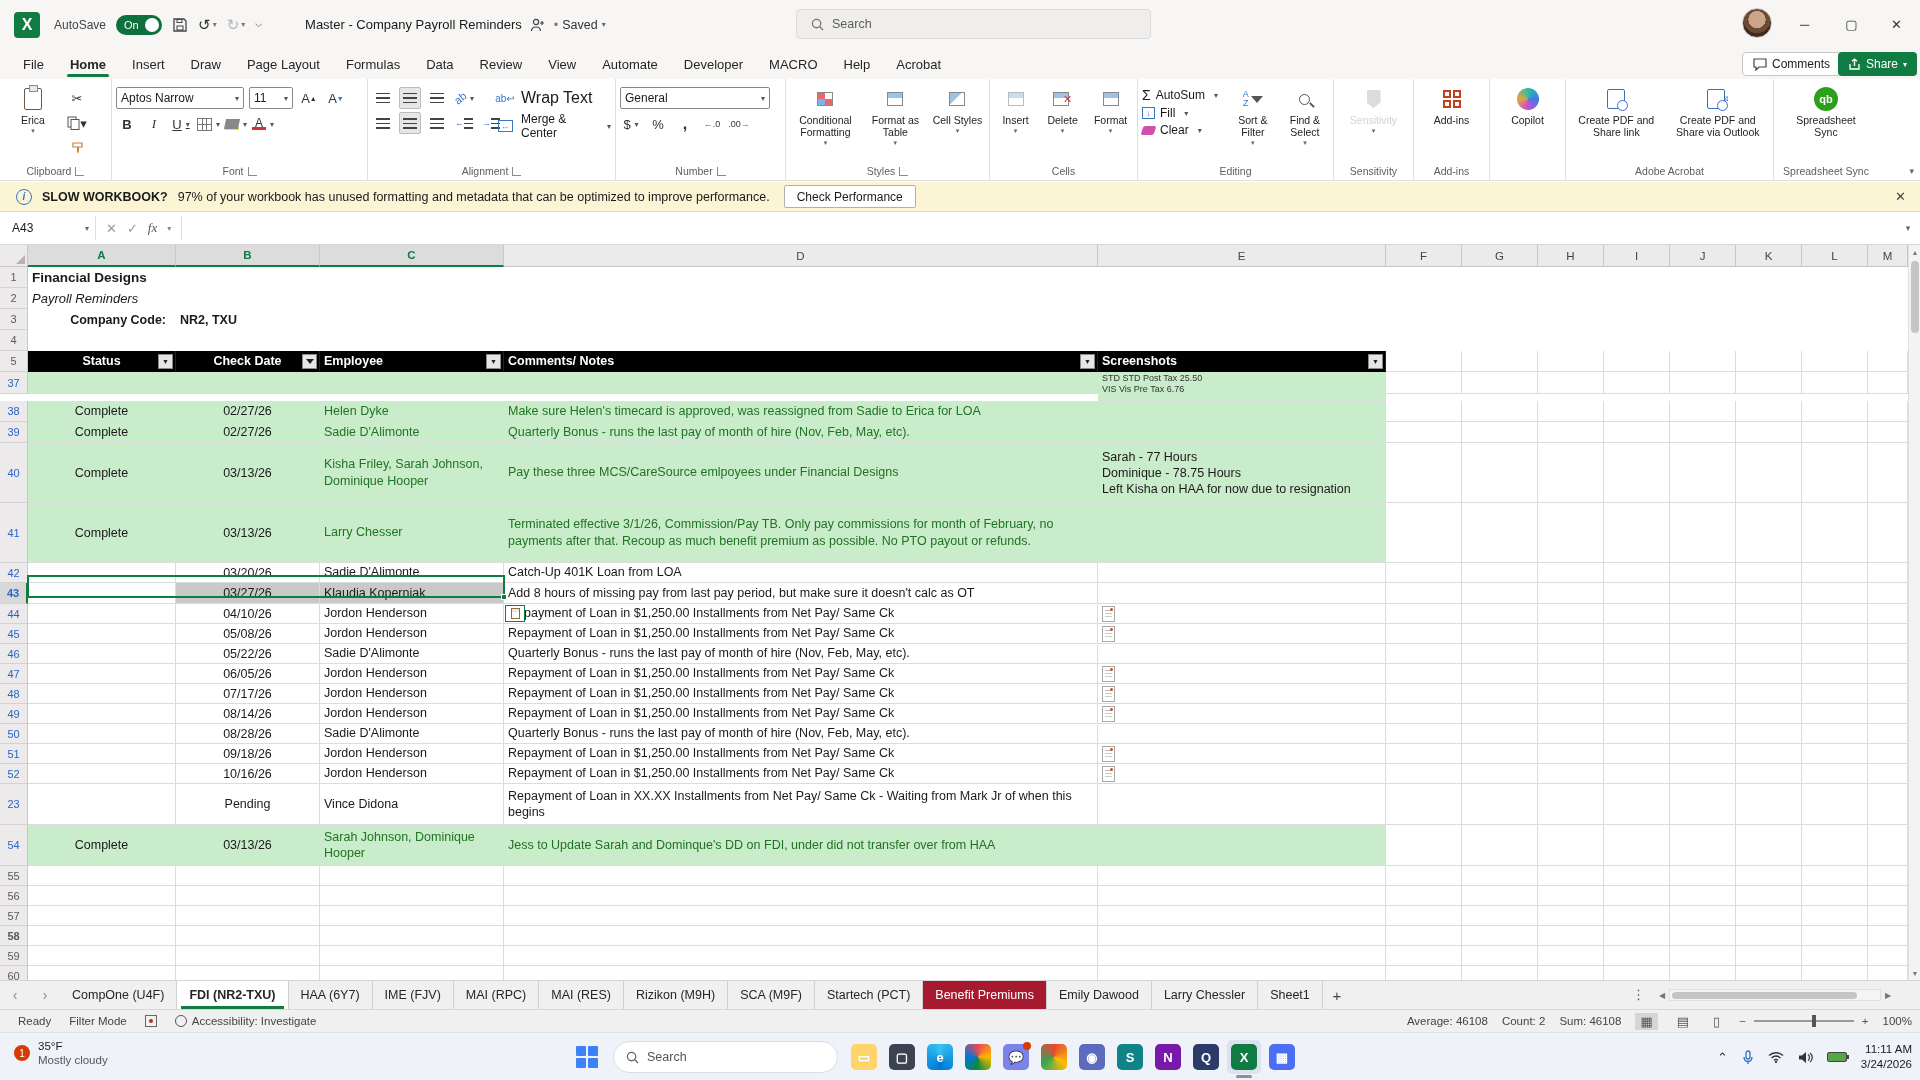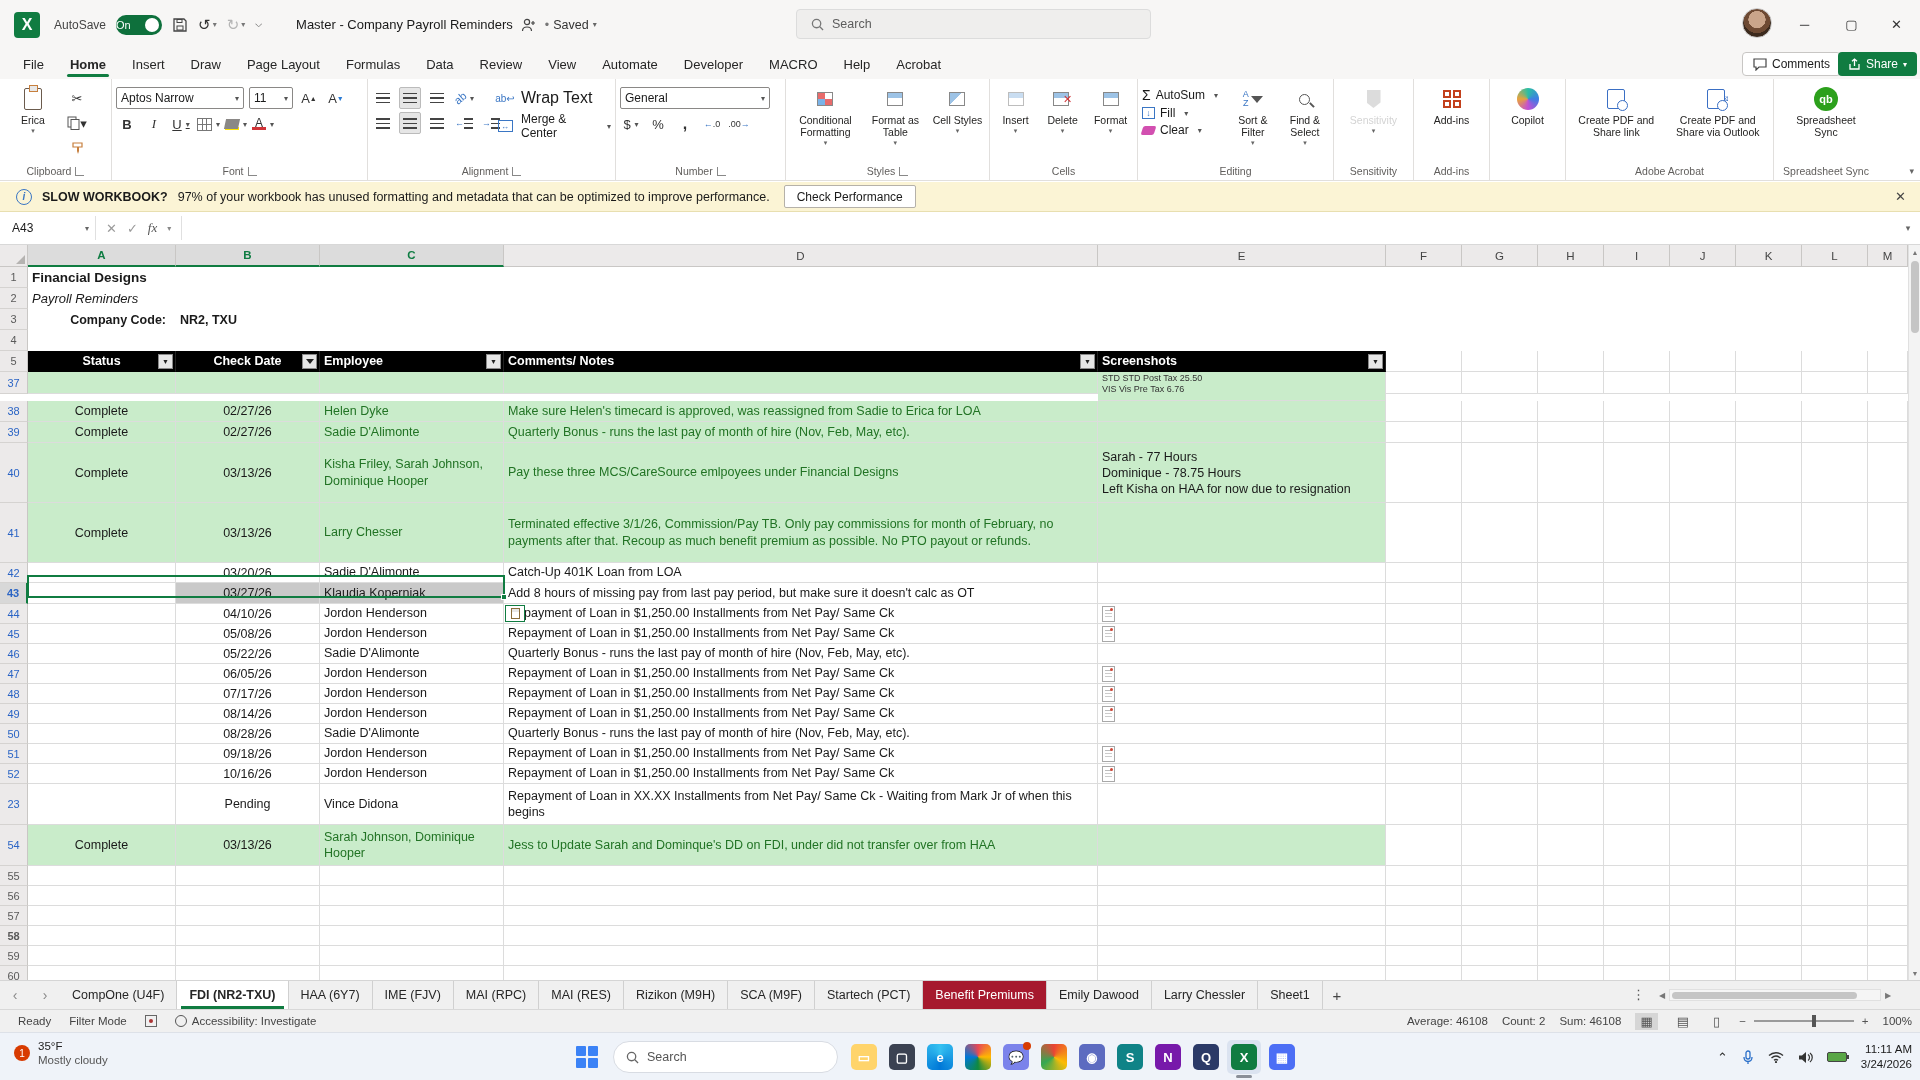--- a/index.html
+++ b/index.html
@@ -4,26 +4,26 @@
 <style>
   * { box-sizing: border-box; margin: 0; padding: 0; }
   html,body { width:1920px; height:1080px; overflow:hidden; background:#fff;
     font-family:"Liberation Sans",sans-serif; color:#1a1a1a; }
 
   
   #titlebar { position:absolute; top:0; left:0; width:1920px; height:49px; background:#f7f6f5; display:flex; align-items:center; }
   .xl-logo { width:26px; height:26px; margin-left:14px; background:#107C41; border-radius:4px; position:relative; }
   .xl-logo::after { content:"X"; position:absolute; inset:0; color:#fff; font-weight:bold; font-size:16px; text-align:center; line-height:26px; }
   .qat { display:flex; align-items:center; gap:10px; margin-left:14px; font-size:12px; color:#444; }
-  .autosave-pill { width:46px; height:20px; background:#0e703c; border-radius:10px; color:#fff; font-size:11px; display:flex; align-items:center; position:relative; }
+  .autosave-pill { width:46px; height:20px; background:#0e703c; border-radius:10px; color:#fff; font-size:11px; display:flex; align-items:center; padding-left:8px; position:relative; }
   .autosave-pill .knob { position:absolute; right:3px; top:3px; width:14px; height:14px; border-radius:50%; background:#fff; }
   .qbtn { font-size:15px; color:#333; display:flex; align-items:center; gap:2px; }
   .qbtn .dd { font-size:8px; color:#777; }
   .qbtn.disabled { color:#b5b5b5; }
-  #doc-title-wrap { display:flex; align-items:center; gap:8px; margin-left:34px; font-size:13px; }
+  #doc-title-wrap { display:flex; align-items:center; gap:8px; margin-left:43px; font-size:13px; }
   .saved-chip { color:#333; display:flex; align-items:center; gap:4px; font-size:12.5px; }
   #tb-search { position:absolute; left:796px; top:9px; width:355px; height:30px; background:#efeeed; border:1px solid #dcdcdc; border-radius:4px; display:flex; align-items:center; gap:8px; padding-left:14px; font-size:12.5px; color:#5c5c5c; }
   .avatar { position:absolute; left:1742px; top:8px; width:30px; height:30px; border-radius:50%; background:radial-gradient(circle at 50% 38%, #caa58a 0 38%, #6e4a33 39% 60%, #3c2a1d 61%); border:1px solid #ccc; }
   .wbtn { position:absolute; top:0; width:47px; height:49px; display:flex; align-items:center; justify-content:center; font-size:13px; color:#333; }
 
   
   #menubar { position:absolute; top:49px; left:0; width:1920px; height:30px; background:#f7f6f5; display:flex; align-items:center; padding-left:10px; }
   .mtab { font-size:13px; padding:5px 13px; color:#262626; position:relative; }
   .mtab.active { font-weight:bold; }
   .mtab.active::after { content:""; position:absolute; left:10px; right:10px; bottom:0; height:3px; background:#107C41; border-radius:2px; }

